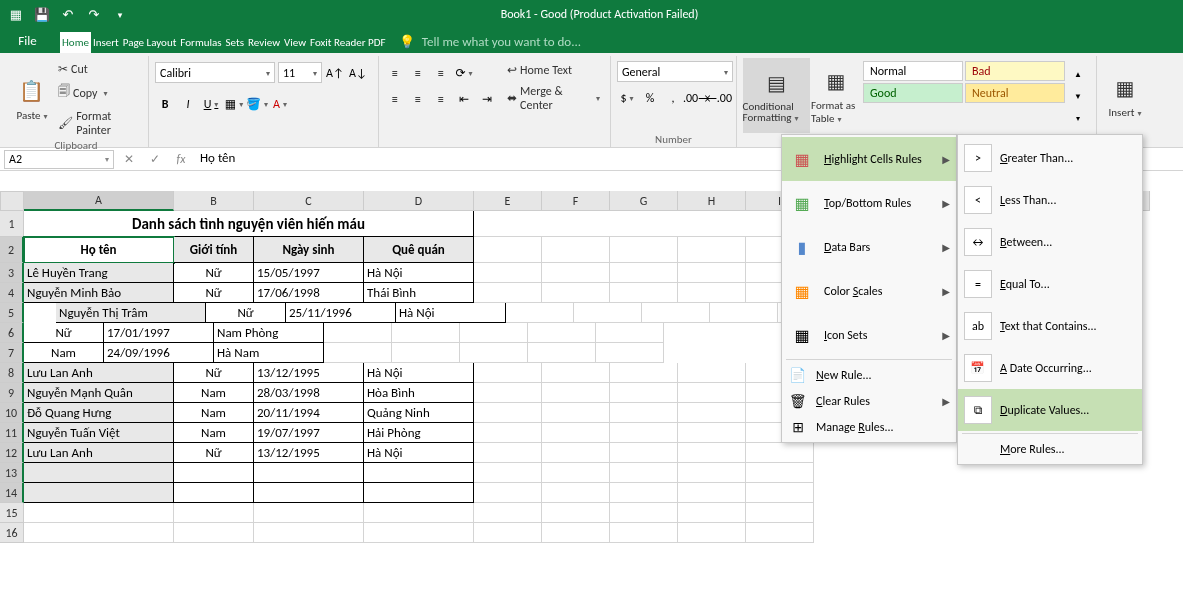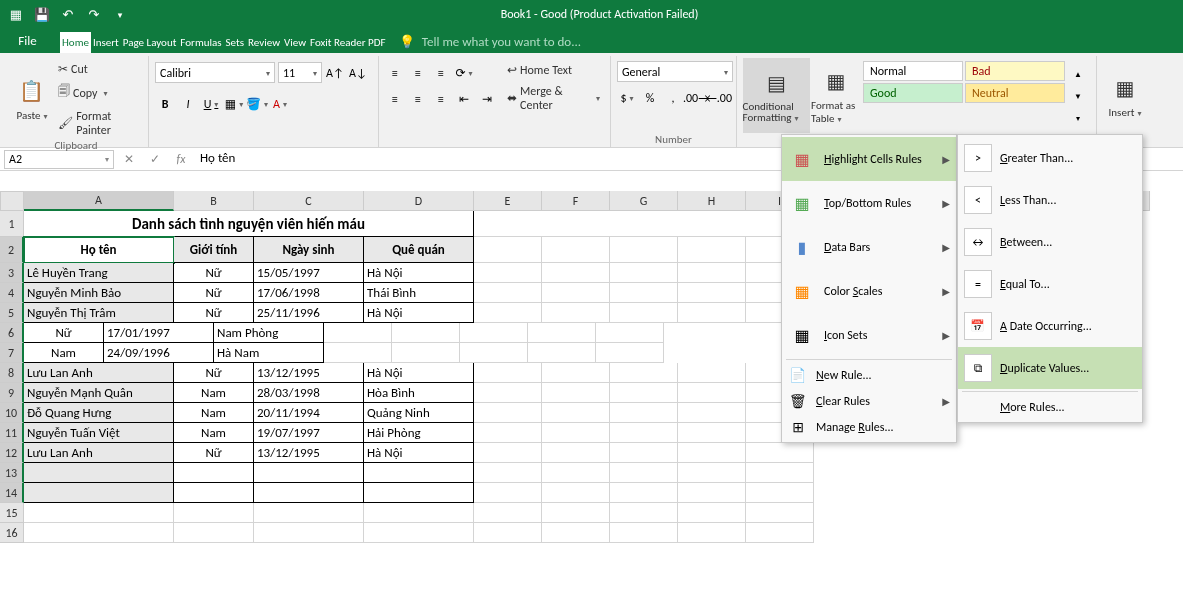--- a/index.html
+++ b/index.html
@@ -331,21 +331,21 @@
         <div class="cell data-cell center" style="width: 80px;">Nữ</div>
         <div class="cell data-cell" style="width: 110px;">17/06/1998</div>
         <div class="cell data-cell" style="width: 110px;">Thái Bình</div>
         <div class="cell" style="width: 68px;"></div>
         <div class="cell" style="width: 68px;"></div>
         <div class="cell" style="width: 68px;"></div>
         <div class="cell" style="width: 68px;"></div>
         <div class="cell" style="width: 68px;"></div>
       </div>
       <div class="row">
-        <div class="cell data-cell sel-range" style="width: 150px;">Nguyễn Thị Trâm</div>
+        <div class="cell data-cell sel-range" style="width: 150px; margin-left: 32px;">Nguyễn Thị Trâm</div>
         <div class="cell data-cell center" style="width: 80px;">Nữ</div>
         <div class="cell data-cell" style="width: 110px;">25/11/1996</div>
         <div class="cell data-cell" style="width: 110px;">Hà Nội</div>
         <div class="cell" style="width: 68px;"></div>
         <div class="cell" style="width: 68px;"></div>
         <div class="cell" style="width: 68px;"></div>
         <div class="cell" style="width: 68px;"></div>
         <div class="cell" style="width: 68px;"></div>
       </div>
       <div class="row">
@@ -523,20 +523,24 @@
     </div>
   <div class="mi">
       <span class="mic">↔</span>
       <span><span class="u">B</span>etween...</span>
     </div>
   <div class="mi">
       <span class="mic">=</span>
       <span><span class="u">E</span>qual To...</span>
     </div>
   <div class="mi">
+      <span class="mic">ab</span>
+      <span><span class="u">T</span>ext that Contains...</span>
+    </div>
+  <div class="mi">
       <span class="mic">📅</span>
       <span><span class="u">A</span> Date Occurring...</span>
     </div>
   <div class="mi hl">
       <span class="mic">⧉</span>
       <span><span class="u">D</span>uplicate Values...</span>
     </div>
   <div class="sep"></div>
   <div class="more"><span class="u">M</span>ore Rules...</div>
 </div>

